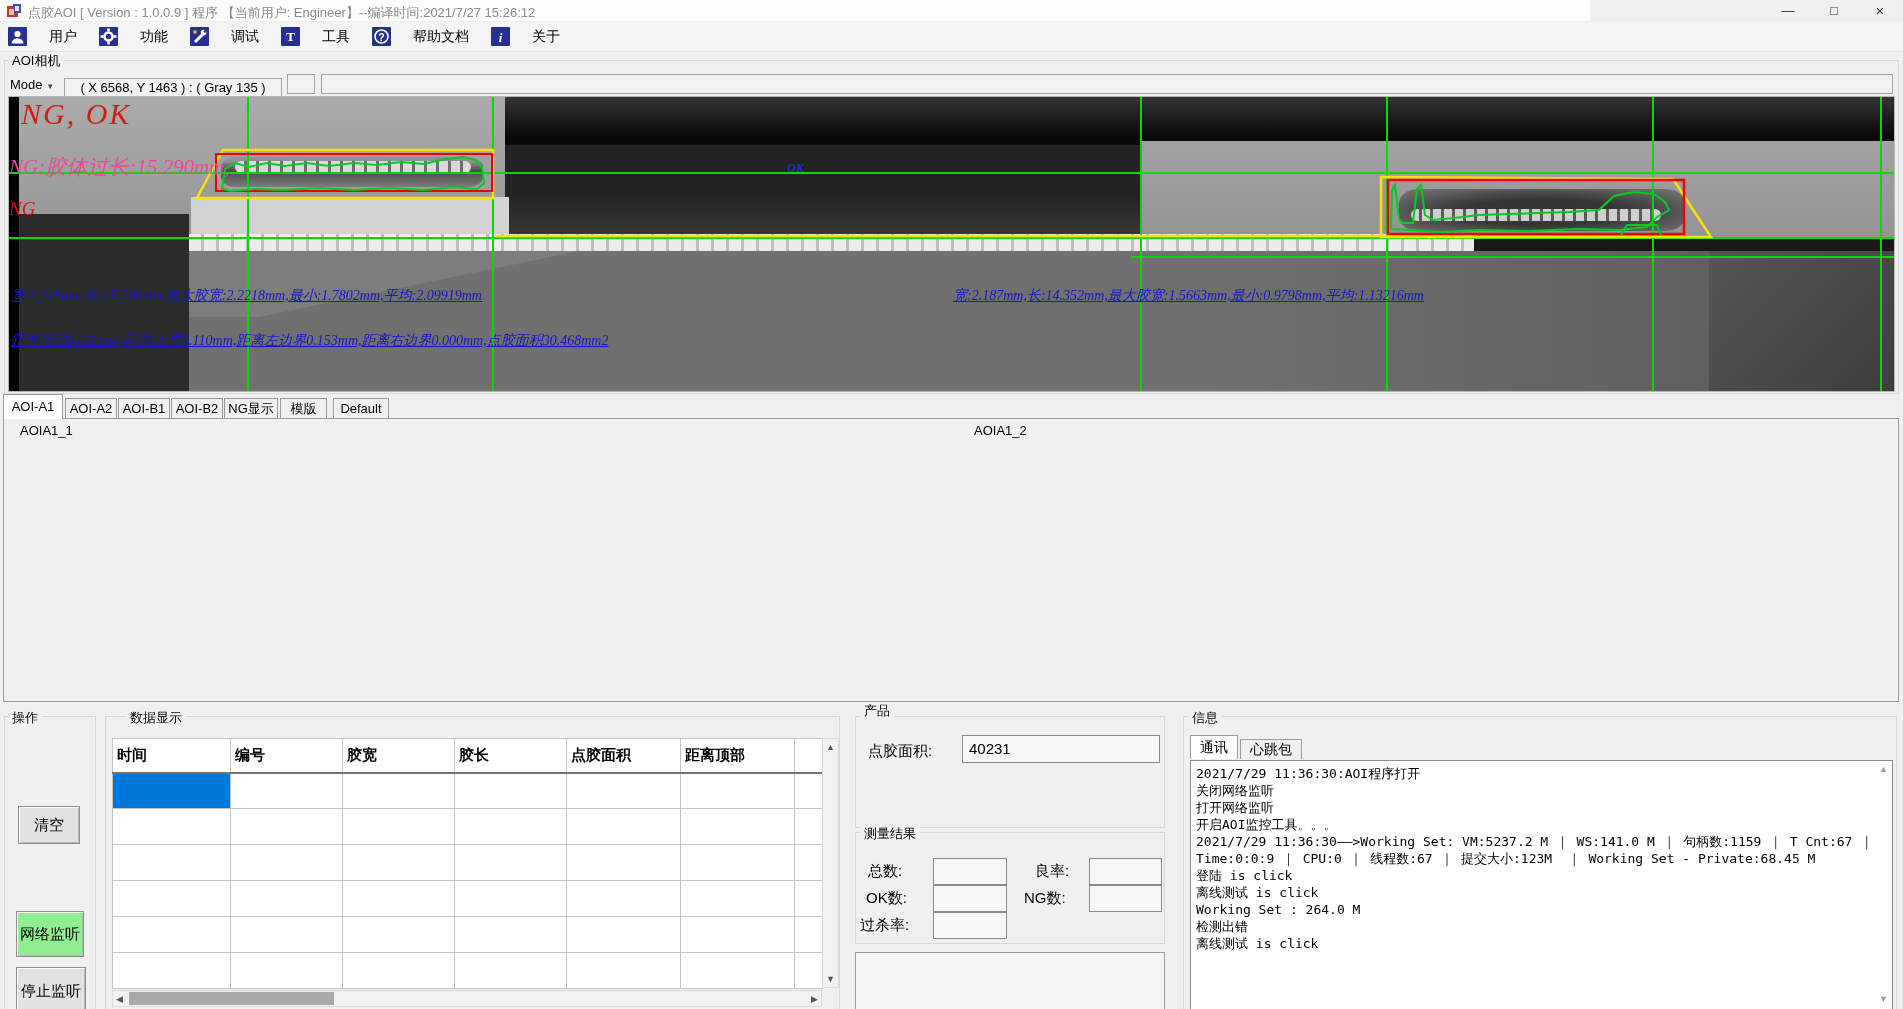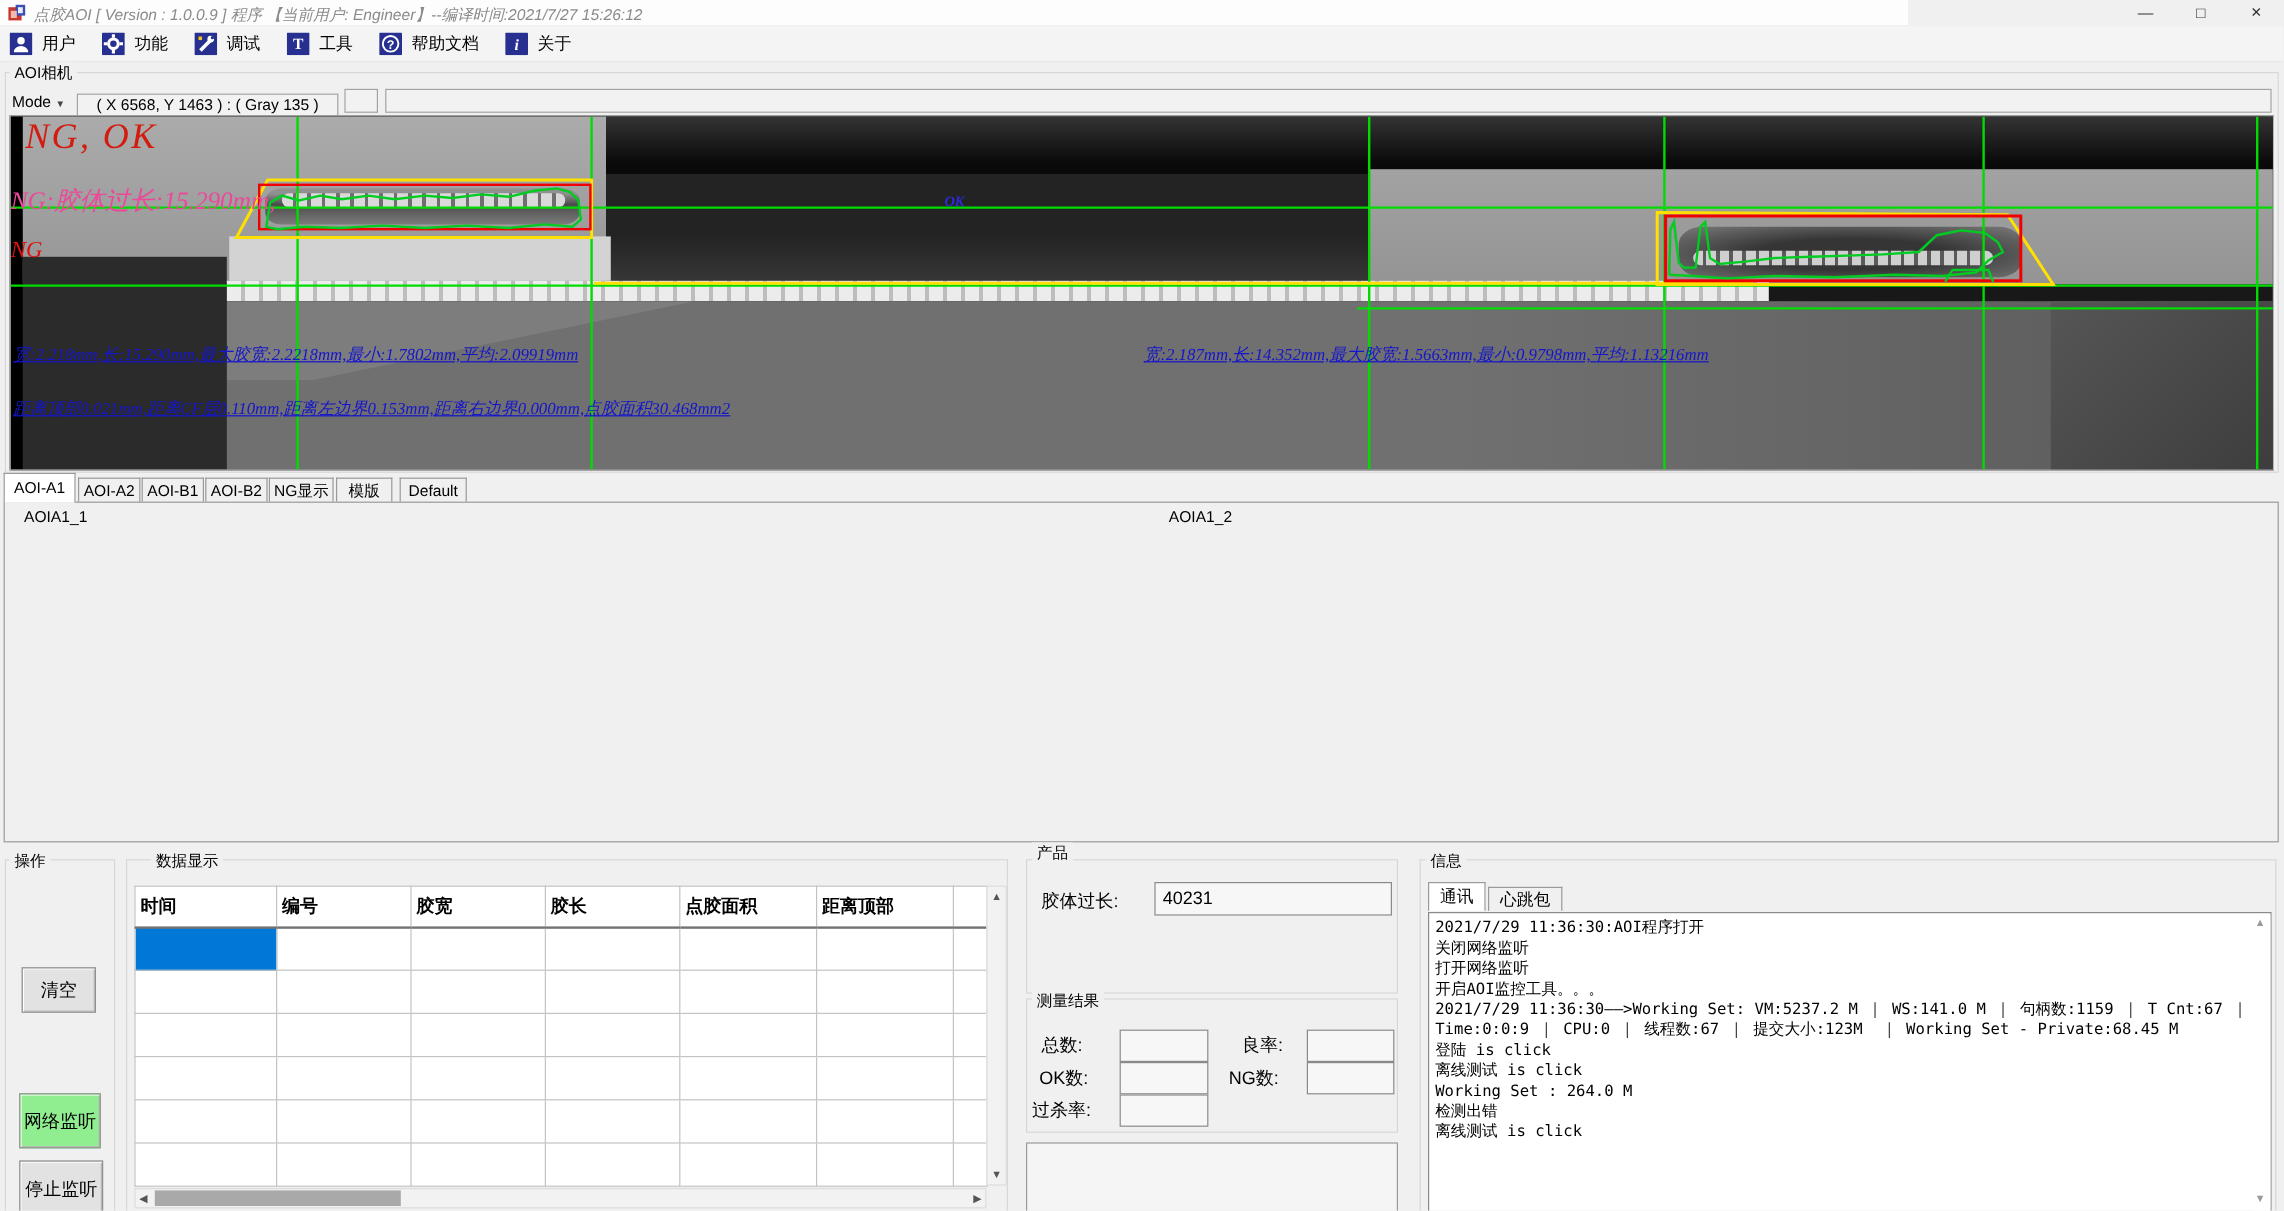--- a/index.html
+++ b/index.html
@@ -2,27 +2,27 @@
 <html><head>
 <meta charset="utf-8">
 <style>
   * { margin:0; padding:0; box-sizing:border-box; }
   html,body { background:#f0f0f0; }
   #app { position:relative; width:1903px; height:1009px; overflow:hidden;
          font-family:"Liberation Sans", sans-serif; font-size:13px; color:#000; background:#f0f0f0; }
   .abs { position:absolute; }
 
   
-  .titlebar { left:0; top:0; width:1590px; height:22px; background:#fdfdfd; border-bottom:1px solid #ededed;font-style:italic; }
+  .titlebar { left:0; top:0; width:1590px; height:22px; background:#fdfdfd; border-bottom:1px solid #ededed; }
   .title-text { left:28px; top:4px; color:#8a8a8a; font-size:13px; white-space:nowrap; }
   .winbtn { top:0; width:46px; height:22px; text-align:center; line-height:22px; color:#333; font-size:13px; }
 
   
   .menubar { left:0; top:22px; width:1903px; height:30px; display:flex; align-items:center; padding-left:8px; gap:22px; background:#f4f4f4; border-bottom:1px solid #e6e6e6; }
-  .menu-item { display:flex; align-items:center; gap:8px; font-size:14px; cursor:default; }
+  .menu-item { display:flex; align-items:center; gap:22px; font-size:14px; cursor:default; }
   .mi-icon { width:19px; height:19px; }
 
   
   .gbox { border:1px solid #d8d8d8; background:transparent; }
   .glabel { background:#f0f0f0; padding:0 4px; font-size:13px; white-space:nowrap; z-index:3; }
 
   
   .modebtn { font-size:13px; color:#000; white-space:nowrap; }
   .modebtn .arr { font-size:8px; color:#444; }
   .tbox { border:1px solid #a3a3a3; background:#f2f2f2; }
@@ -325,21 +325,21 @@
   </div>
 
   <div class="abs sb" style="left:112px;top:990px;width:710px;height:17px">
     <span class="arrow" style="left:3px;top:3px">◀</span>
     <div class="sb-thumb" style="left:16px;top:1px;width:205px;height:13px"></div>
     <span class="arrow" style="right:3px;top:3px">▶</span>
   </div>
 
   <span class="abs glabel" style="left:860px;top:702px">产品</span>
   <div class="abs gbox" style="left:855px;top:716px;width:310px;height:112px"></div>
-  <span class="abs lbl15" style="left:868px;top:742px">胶体过长:</span>
+  <span class="abs lbl15" style="left:868px;top:742px">点胶面积:</span>
   <div class="abs sunken" style="left:962px;top:735px;width:198px;height:28px;line-height:26px;padding-left:6px;font-size:15px">40231</div>
 
   <span class="abs glabel" style="left:860px;top:825px">测量结果</span>
   <div class="abs gbox" style="left:855px;top:832px;width:310px;height:112px"></div>
   <span class="abs lbl15" style="left:868px;top:862px">总数:</span>
   <div class="abs sunken" style="left:933px;top:858px;width:74px;height:27px"></div>
   <span class="abs lbl15" style="left:1035px;top:862px">良率:</span>
   <div class="abs sunken" style="left:1089px;top:858px;width:73px;height:27px"></div>
   <span class="abs lbl15" style="left:866px;top:889px">OK数:</span>
   <div class="abs sunken" style="left:933px;top:885px;width:74px;height:27px"></div>

